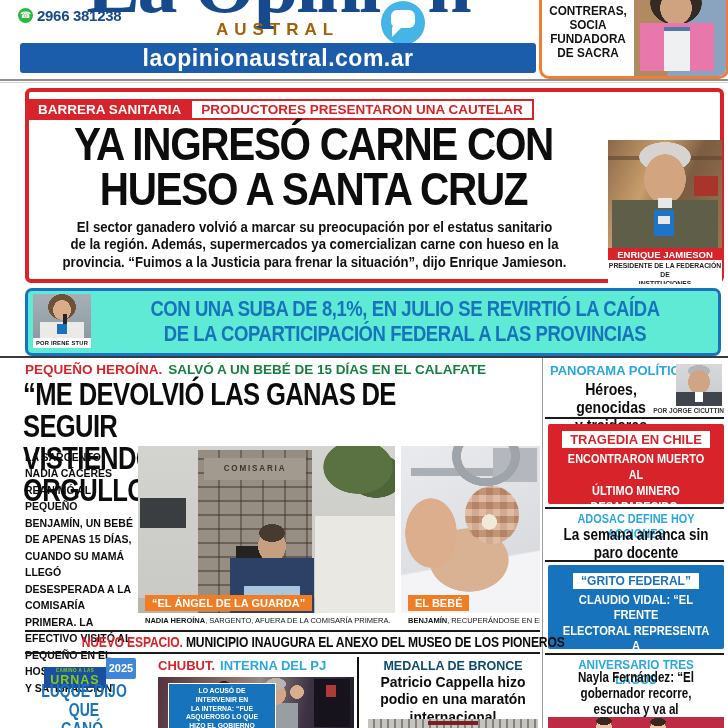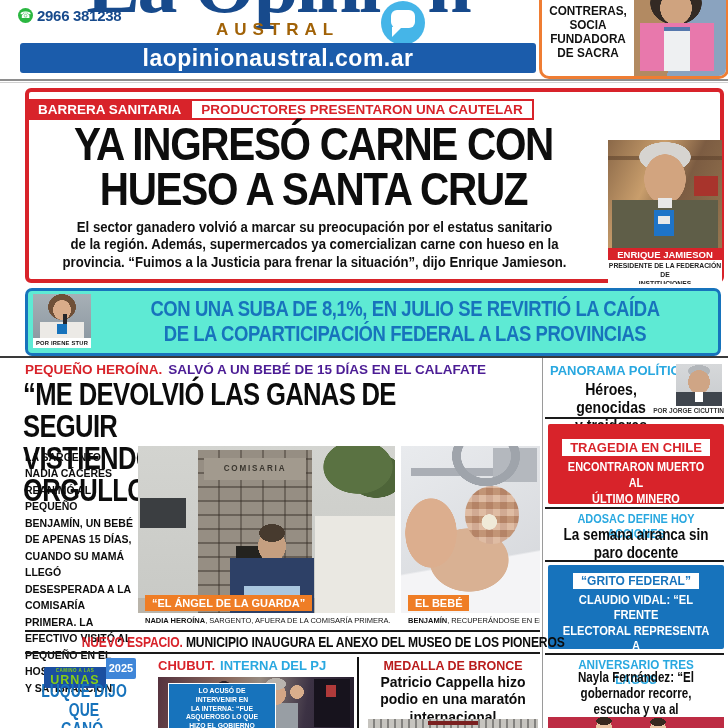--- a/index.html
+++ b/index.html
@@ -81,21 +81,21 @@
       linear-gradient(#a7b0b6,#8e9aa3);}
   .copar-photo .by{position:absolute;left:0;right:0;bottom:0;height:10px;background:#fff;font-size:5.8px;
                    font-weight:900;text-align:center;line-height:10px;letter-spacing:.2px;}
   .copar-headline{position:absolute;left:68px;top:6px;width:618px;text-align:center;color:#1773bc;
                   font-size:21.5px;font-weight:900;line-height:1.18;letter-spacing:-.5px;}
   .sec-div{left:0;top:356px;width:728px;height:2px;background:#3a3a3a;}
 
   
   .hero-kicker{left:25px;top:362px;font-size:13.5px;font-weight:900;}
   .hero-kicker .r{color:#d8232a;}
-  .hero-kicker .c{color:#4c1d95;margin-left:6px;}
+  .hero-kicker .c{color:#15803d;margin-left:6px;}
   .hero-headline{left:23px;top:378px;width:520px;color:#0c0c0c;font-size:30.5px;font-weight:900;
                  line-height:1.05;letter-spacing:-.8px;}
   .hero-summary{left:25px;top:449px;width:110px;font-size:10.5px;font-weight:700;line-height:1.57;color:#0c0c0c;}
   .photo-frame{overflow:hidden;}
   .photo1{left:138px;top:446px;width:257px;height:182px;background:
       linear-gradient(#a9c6de,#a9c6de) 106px 140px/56px 9px no-repeat,
       linear-gradient(#2d4066,#2d4066) 92px 112px/84px 70px no-repeat,
       radial-gradient(closest-side,#473a2e 98%,transparent) 121px 78px/26px 18px no-repeat,
       radial-gradient(closest-side,#c59f80 99%,transparent) 120px 84px/28px 32px no-repeat,
       linear-gradient(#24231f,#24231f) 98px 100px/42px 80px no-repeat,
@@ -135,21 +135,21 @@
   .pan-kicker{left:550px;top:363px;font-size:13px;font-weight:900;color:#29a8e0;}
   .pan-title{left:548px;top:381px;width:126px;text-align:center;font-size:16px;font-weight:900;line-height:1.12;color:#0c0c0c;}
   .pan-photo{left:676px;top:364px;width:46px;height:42px;background:
       linear-gradient(#fff,#fff) 19px 28px/8px 10px no-repeat,
       linear-gradient(#3f454d,#3f454d) 0 28px/46px 16px no-repeat,
       radial-gradient(closest-side,#cfa585 98%,transparent) 12px 6px/22px 24px no-repeat,
       radial-gradient(closest-side,#b2b6ba 98%,transparent) 12px 1px/22px 12px no-repeat,
       linear-gradient(#d6d8da,#c8cbce);}
   .pan-by{left:638px;top:407px;width:86px;text-align:right;font-size:6.5px;font-weight:700;color:#333;}
   .chile-box{left:548px;top:424px;width:176px;height:80px;background:#d8232a;border-radius:2px;
-             text-align:center;padding-top:14px;box-sizing:border-box;}
+             text-align:center;padding-top:6px;box-sizing:border-box;}
   .chile-label{display:inline-block;background:#fff;color:#d8232a;font-size:13px;font-weight:900;padding:1px 8px;}
   .chile-title{margin-top:3px;color:#fff;font-size:13px;font-weight:900;line-height:1.22;}
   .ados-kicker{left:548px;top:511px;width:176px;text-align:center;font-size:13px;font-weight:900;color:#29a8e0;}
   .ados-title{left:548px;top:526px;width:176px;text-align:center;font-size:16px;font-weight:900;line-height:1.1;color:#0c0c0c;}
   .grito-box{left:548px;top:565px;width:176px;height:84px;background:#1773bc;border-radius:2px;
              text-align:center;padding-top:6px;box-sizing:border-box;}
   .grito-label{display:inline-block;background:#fff;color:#1773bc;font-size:12px;font-weight:900;padding:1px 8px;text-align:center;}
   .grito-title{margin-top:3px;color:#fff;font-size:13px;font-weight:900;line-height:1.18;}
   .tres-kicker{left:548px;top:657px;width:176px;text-align:center;font-size:13px;font-weight:900;color:#29a8e0;}
   .tres-title{left:548px;top:670px;width:176px;text-align:center;font-size:14.5px;font-weight:900;line-height:1.1;color:#0c0c0c;}
@@ -186,21 +186,21 @@
       radial-gradient(closest-side,#b9b4ae 98%,transparent) 108px 1px/20px 12px no-repeat,
       radial-gradient(closest-side,#d3a686 98%,transparent) 108px 6px/20px 22px no-repeat,
       linear-gradient(#989ea4,#989ea4) 96px 26px/44px 25px no-repeat,
       radial-gradient(closest-side,#2c2026 98%,transparent) 58px 4px/16px 16px no-repeat,
       radial-gradient(closest-side,#3a2c30 98%,transparent) 78px 10px/14px 14px no-repeat,
       linear-gradient(100deg,#55323e,#8a6a5e 35%,#968a80 50%,#3c3244 75%,#241d2c);}
   .chubut-overlay{position:absolute;left:10px;top:6px;width:102px;background:#1773bc;color:#fff;
                   border:1px solid #fff;padding:3px 2px;font-size:6.8px;font-weight:800;
                   text-align:center;line-height:1.3;}
   .bot-vdiv{left:357px;top:657px;width:2px;height:71px;background:#111;}
-  .medalla-kicker{left:368px;top:659px;width:170px;text-align:center;font-size:12.5px;font-weight:900;color:#b91c1c;}
+  .medalla-kicker{left:368px;top:659px;width:170px;text-align:center;font-size:12.5px;font-weight:900;color:#0c4a6e;}
   .medalla-title{left:368px;top:673px;width:170px;text-align:center;font-size:15.5px;font-weight:900;
                  line-height:1.12;color:#0c0c0c;}
   .medalla-photo{left:368px;top:719px;width:170px;height:9px;background:
       linear-gradient(#7a2020,#7a2020) 60px 2px/50px 4px no-repeat,
       repeating-linear-gradient(90deg,transparent 0 5px,rgba(30,30,30,.4) 5px 7px),
       #c6c4bf;}
 </style>
 </head>
 <body>
 

